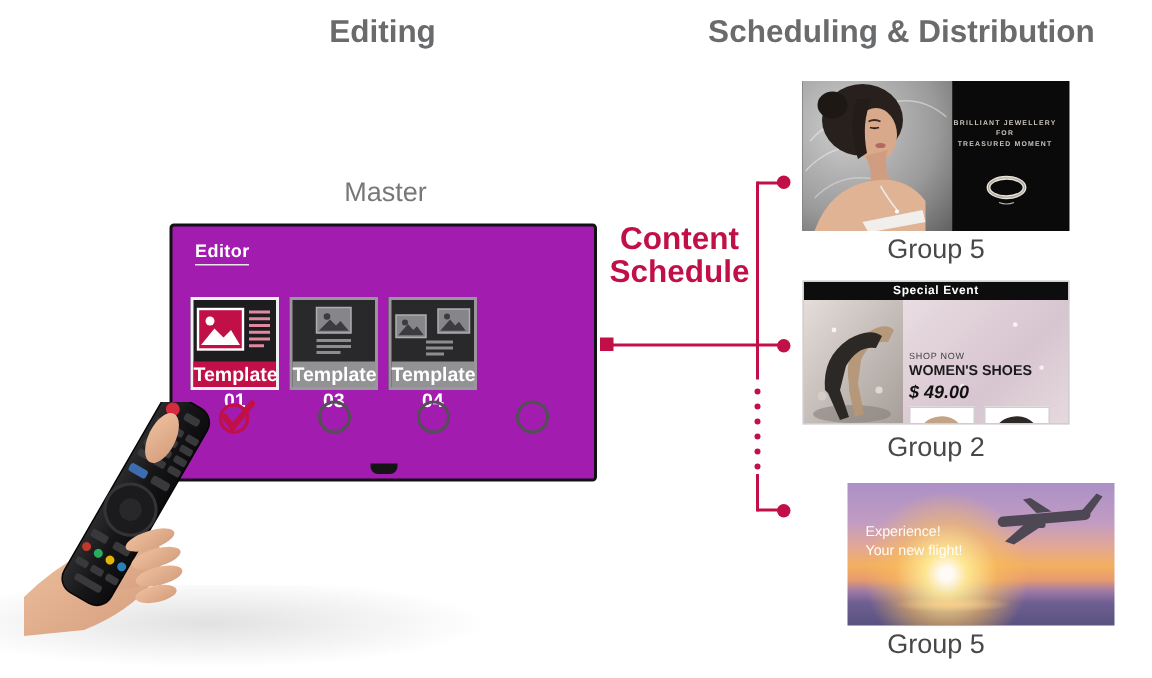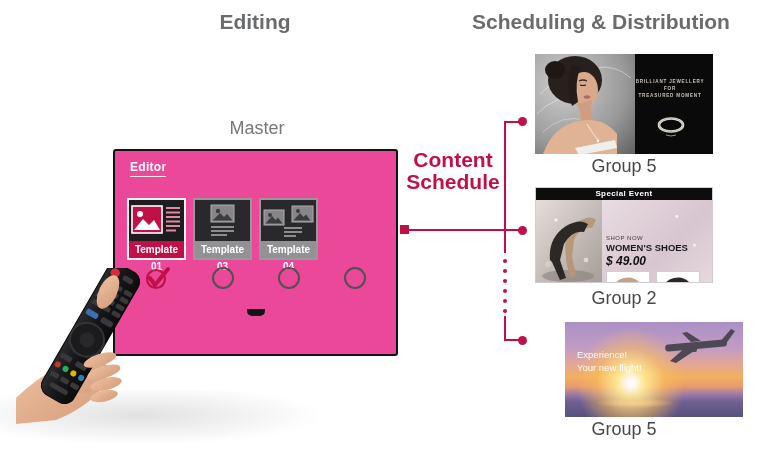--- a/index.html
+++ b/index.html
@@ -10,31 +10,31 @@
   .abs{position:absolute;}
 
   
   .section-title{font-size:21px;font-weight:bold;color:#6a6b6d;text-align:center;}
   #title-editing{left:130px;top:10px;width:250px;}
   #title-scheduling{left:455px;top:10px;width:292px;}
   .sub-label{font-size:18px;color:#77787a;text-align:center;}
   #master-label{left:132px;top:118px;width:250px;}
 
   
-  #monitor{left:113px;top:149px;width:285px;height:207px;background:#ec4899;
+  #monitor{left:113px;top:149px;width:285px;height:172px;background:#a21caf;
     border:2px solid #121214;border-radius:3px;box-sizing:border-box;}
   #monitor-notch{left:247px;top:309px;width:18px;height:7px;background:#141416;
     border-radius:0 0 5px 5px;}
   #screen-title{left:15px;top:9px;color:#ffffff;font-size:12px;font-weight:bold;
     border-bottom:1px solid #e8e8e8;padding-bottom:2px;letter-spacing:.3px;}
   #template-row{left:12px;top:47px;display:flex;gap:7px;}
   .tcard{width:59px;height:62px;box-sizing:border-box;display:flex;flex-direction:column;border:2px solid #98989b;background:#29292b;}
   .tcard.selected{border:2px solid #f0f0f0;background:#1d1d1f;}
   .tcard .thumb{flex:1;display:flex;align-items:center;justify-content:center;}
-  .tcard .tlabel{height:17px;line-height:17px;text-align:center;font-size:10px;
+  .tcard .tlabel{height:17px;line-height:17px;text-align:center;font-size:13px;
     font-weight:bold;color:#ffffff;background:#929295;}
   .tcard.selected .tlabel{background:#c11048;}
   #radio-row{left:12px;top:113px;width:261px;height:28px;display:flex;gap:7px;}
   .rslot{width:59px;display:flex;align-items:center;justify-content:center;}
   .radio-circle{width:18px;height:18px;border:2px solid #515154;border-radius:50%;}
 
   
   .red{background:#c11048;}
   .cdot{width:9px;height:9px;border-radius:50%;background:#c11048;}
   .mdot{width:4px;height:4px;border-radius:50%;background:#c11048;}

